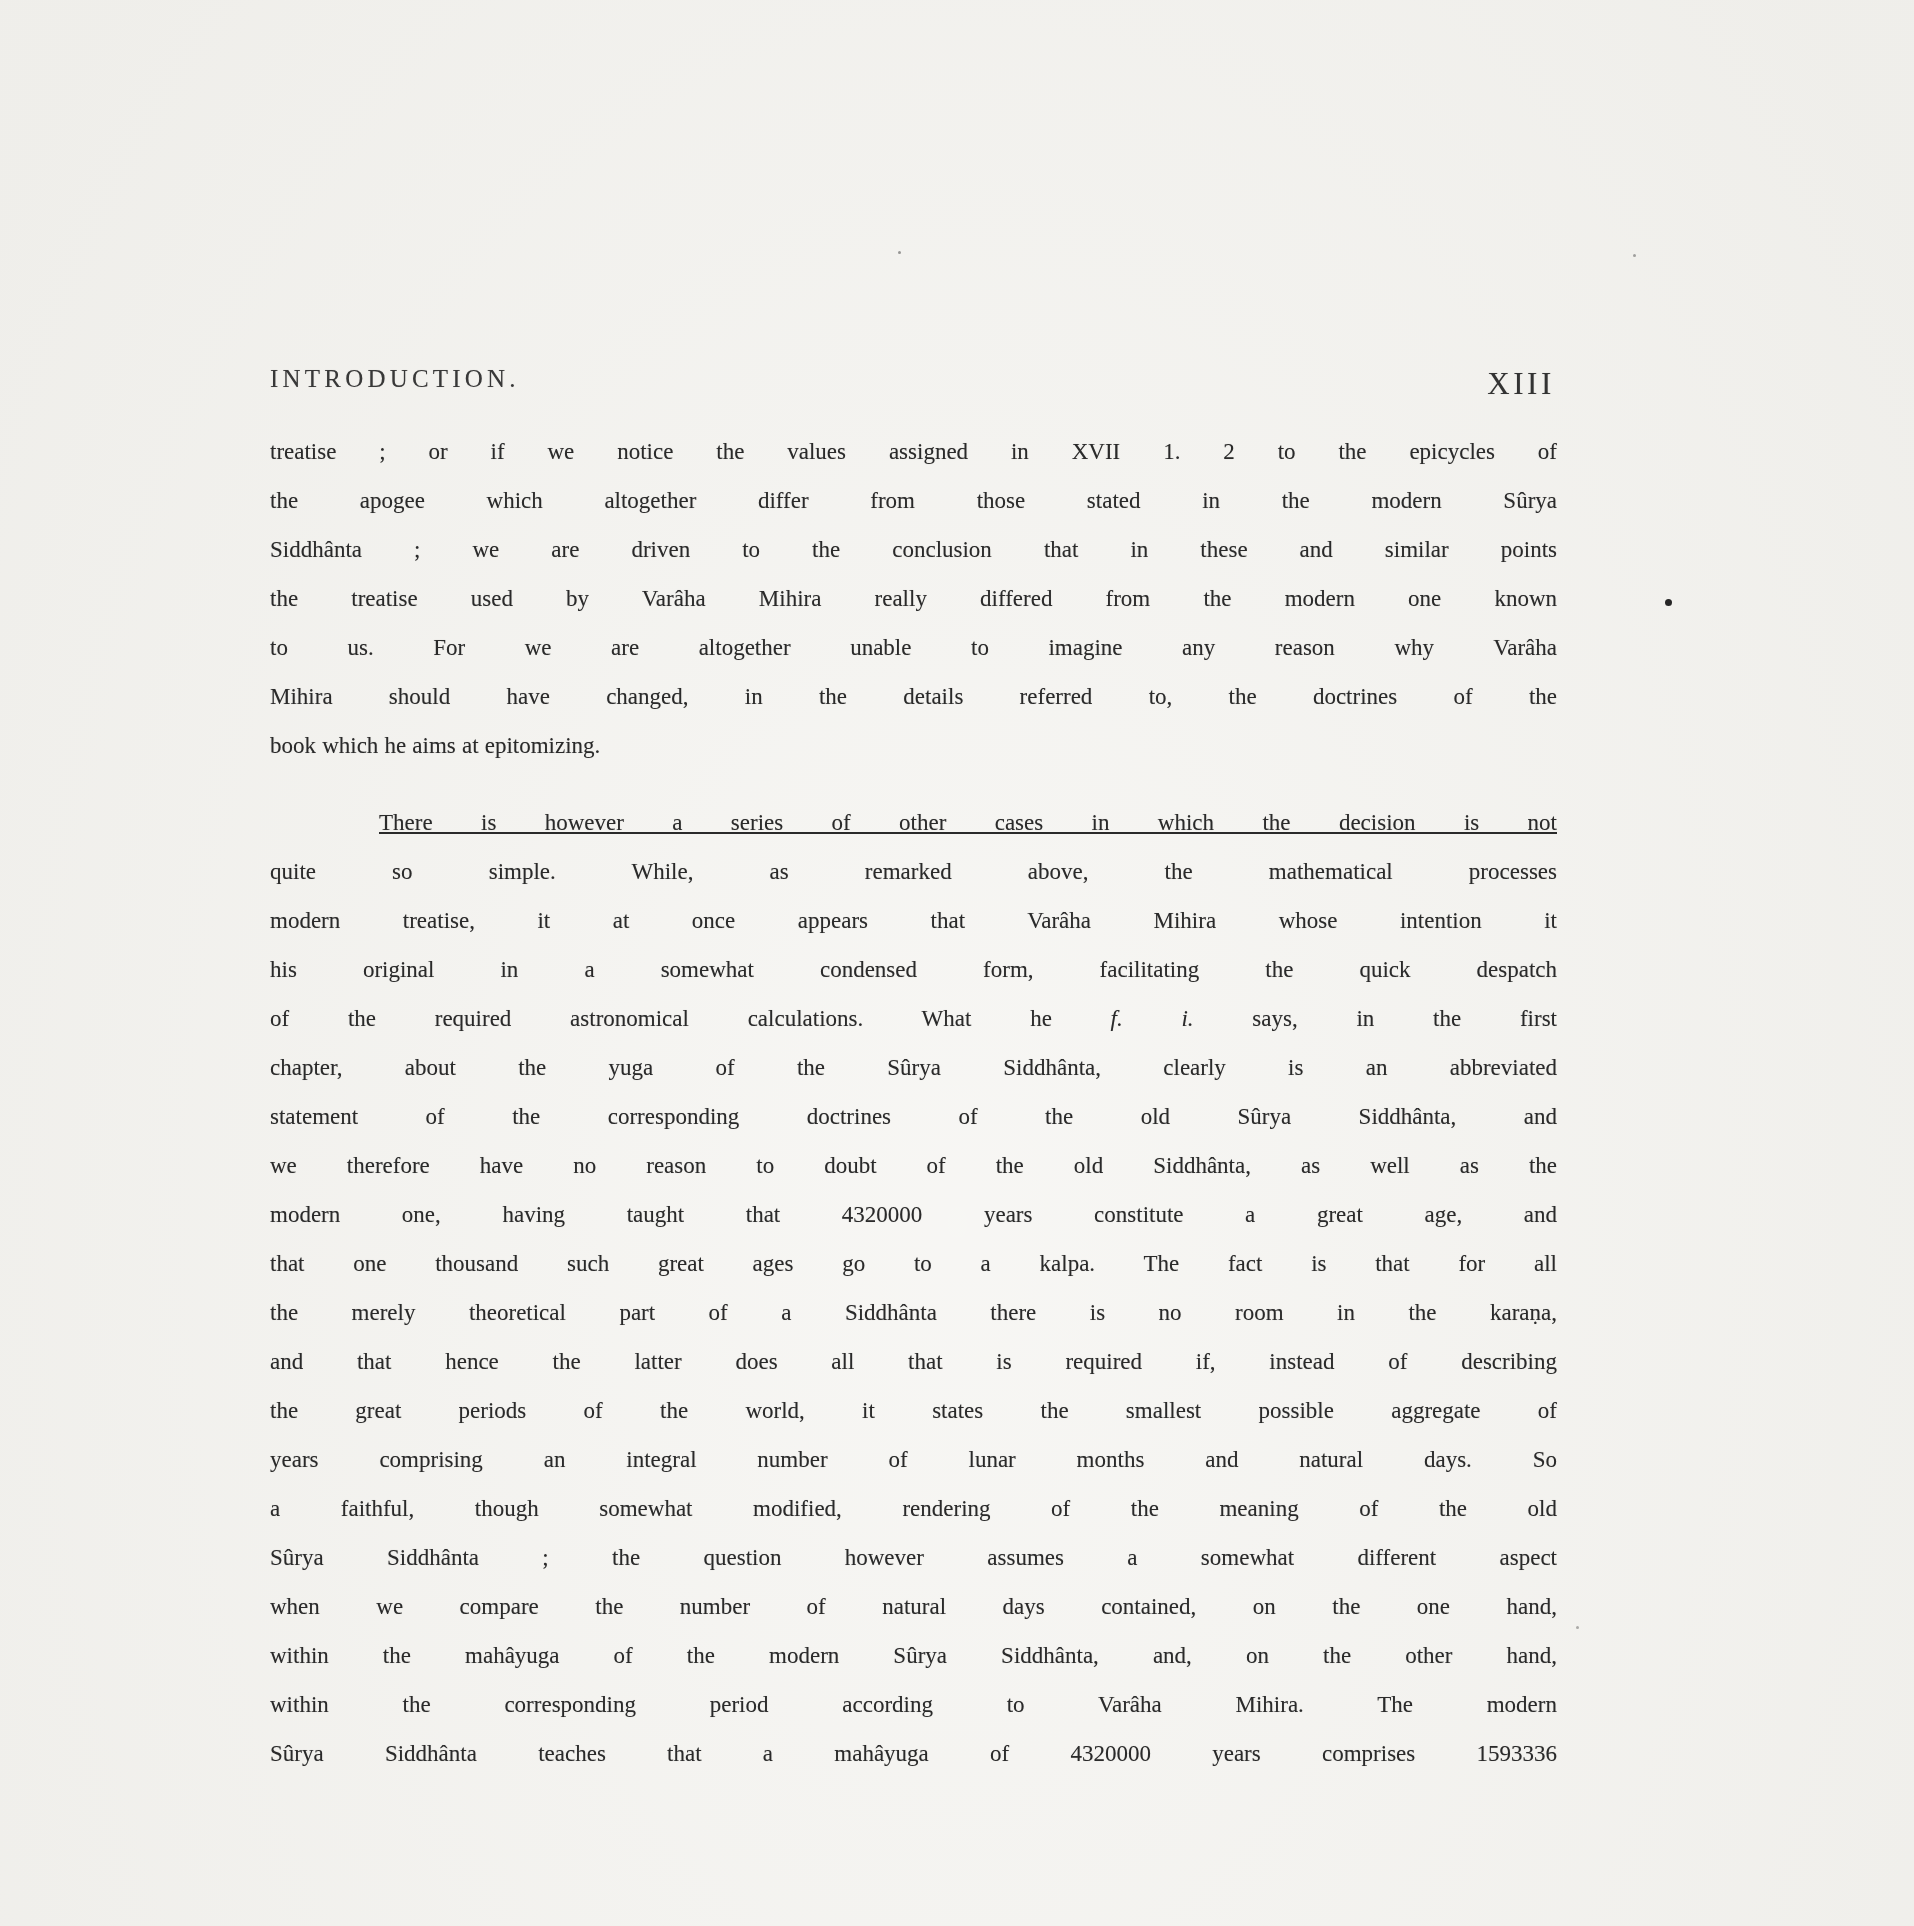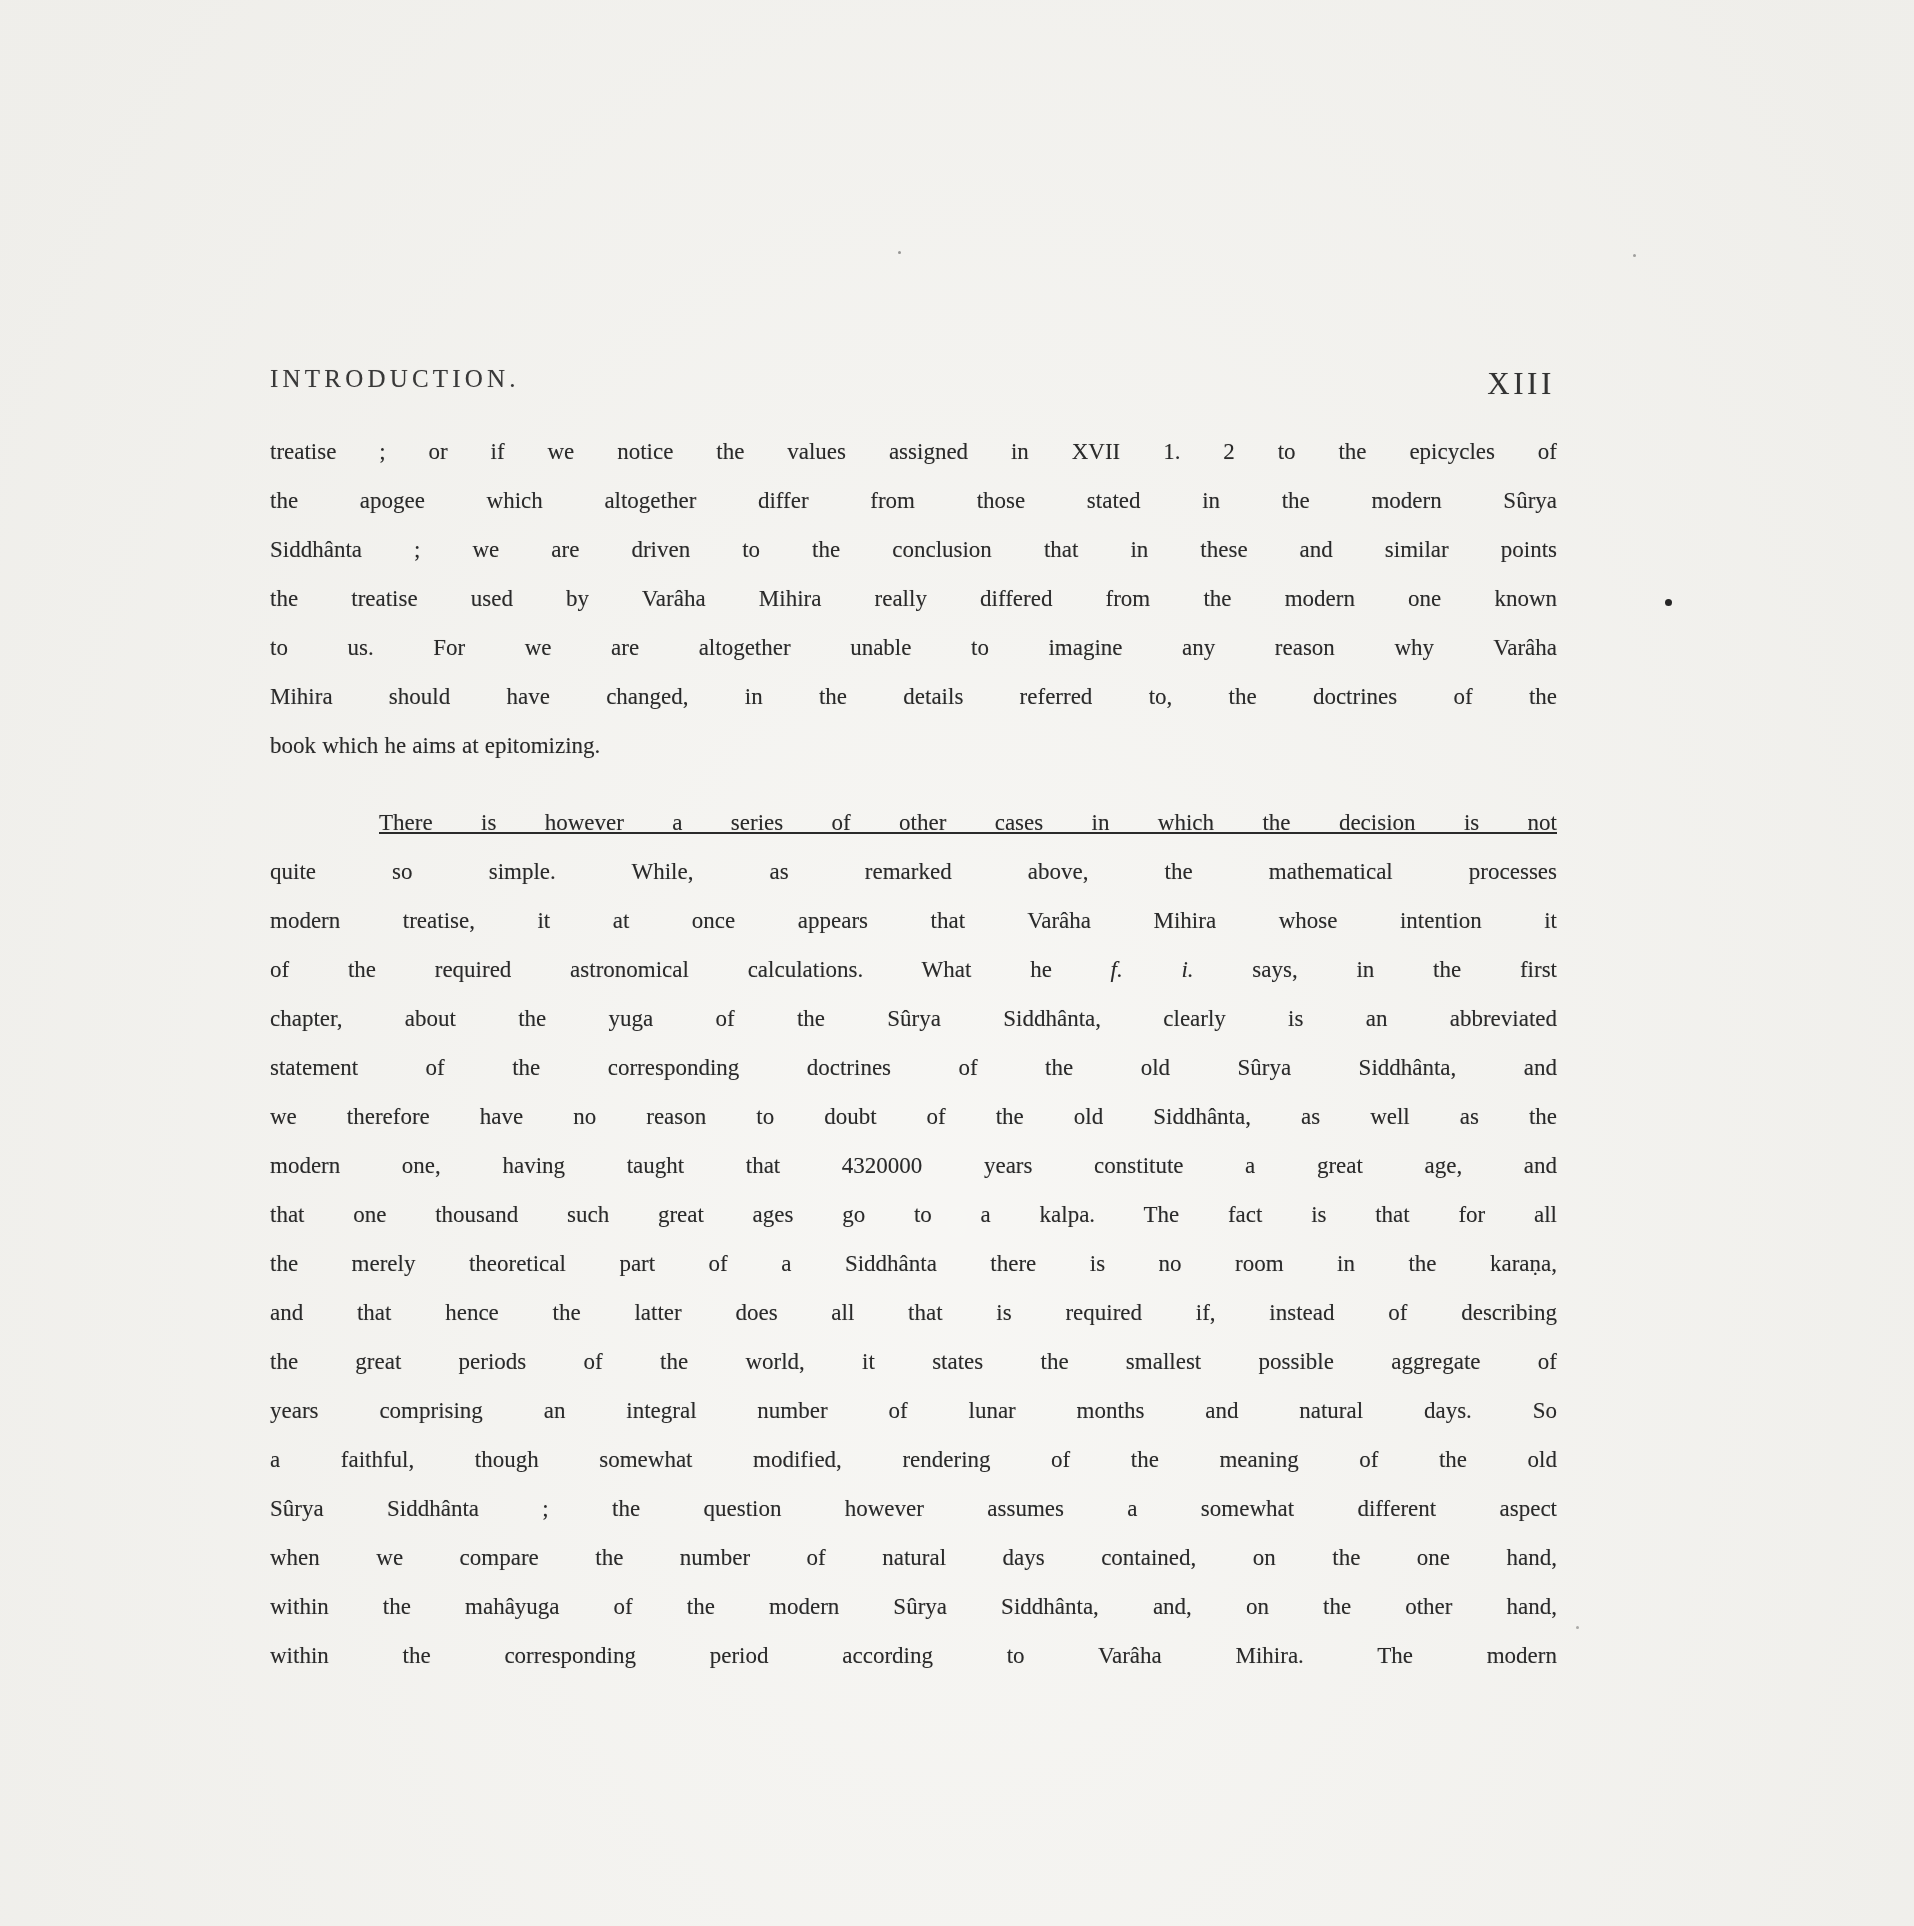--- a/index.html
+++ b/index.html
@@ -92,35 +92,37 @@
         <div class="line">Siddhânta ; we are driven to the conclusion that in these and similar points</div>
         <div class="line">the treatise used by Varâha Mihira really differed from the modern one known</div>
         <div class="line">to us.  For we are altogether unable to imagine any reason why Varâha</div>
         <div class="line">Mihira should have changed, in the details referred to, the doctrines of the</div>
         <div class="line last">book which he aims at epitomizing.</div>
       </div>
       <div class="paragraph indent">
         <div class="line">There is however a series of other cases in which the decision is not</div>
         <div class="line">quite so simple.  While, as remarked above, the mathematical processes</div>
         <div class="line">modern treatise, it at once appears that Varâha Mihira whose intention it</div>
+        <div class="line">his original in a somewhat condensed form, facilitating the quick despatch</div>
         <div class="line">of the required astronomical calculations.  What he <i>f. i.</i> says, in the first</div>
         <div class="line">chapter, about the yuga of the Sûrya Siddhânta, clearly is an abbreviated</div>
         <div class="line">statement of the corresponding doctrines of the old Sûrya Siddhânta, and</div>
         <div class="line">we therefore have no reason to doubt of the old Siddhânta, as well as the</div>
         <div class="line">modern one, having taught that 4320000 years constitute a great age, and</div>
         <div class="line">that one thousand such great ages go to a kalpa.  The fact is that for all</div>
         <div class="line">the merely theoretical part of a Siddhânta there is no room in the karaṇa,</div>
         <div class="line">and that hence the latter does all that is required if, instead of describing</div>
         <div class="line">the great periods of the world, it states the smallest possible aggregate of</div>
         <div class="line">years comprising an integral number of lunar months and natural days.  So</div>
         <div class="line">a faithful, though somewhat modified, rendering of the meaning of the old</div>
         <div class="line">Sûrya Siddhânta ; the question however assumes a somewhat different aspect</div>
         <div class="line">when we compare the number of natural days contained, on the one hand,</div>
         <div class="line">within the mahâyuga of the modern Sûrya Siddhânta, and, on the other hand,</div>
         <div class="line">within the corresponding period according to Varâha Mihira.  The modern</div>
+        <div class="line">Sûrya Siddhânta teaches that a mahâyuga of 4320000 years comprises 1593336</div>
       </div>
     </div>
 
   <div class="ink-speck s1"></div>
   <div class="ink-speck s2"></div>
   <div class="ink-speck s3"></div>
   <div class="ink-speck s4"></div>
 
 </div>
 

